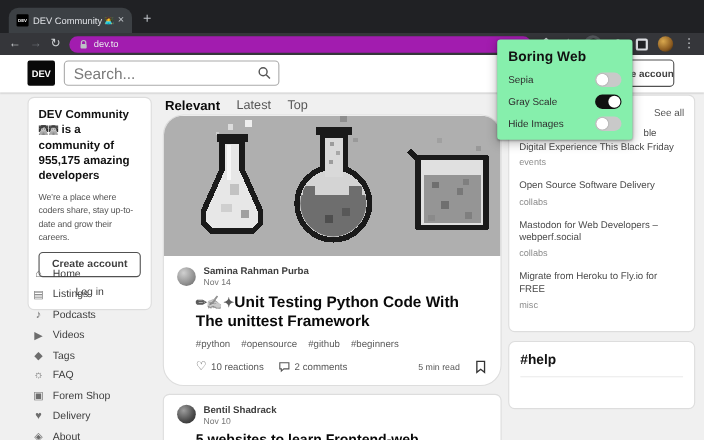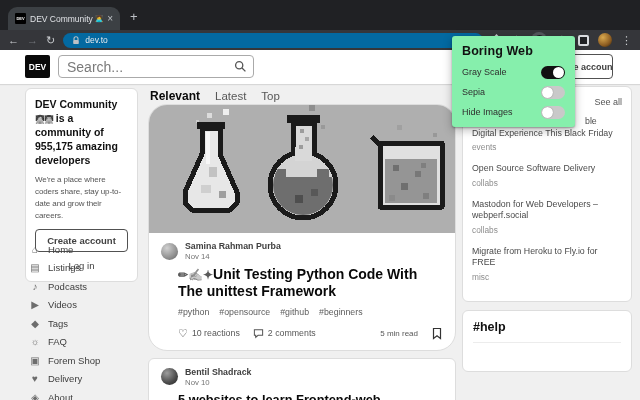--- a/index.html
+++ b/index.html
@@ -15,21 +15,21 @@
   .tab-title { color:#dfe1e5; font-size:8.5px; white-space:nowrap; overflow:hidden; flex:1; }
   .tab-emoji { color:#e6c15c; font-size:6.5px; letter-spacing:-1px; display:inline-block; max-width:16px;
                overflow:hidden; vertical-align:middle; white-space:nowrap; }
   .tab-close { color:#bdc1c6; font-size:10px; line-height:10px; }
   .newtab { position:absolute; left:130px; top:9px; color:#bdc1c6; font-size:13px; }
 
   .toolbar { position:absolute; top:30px; left:0; width:640px; height:20px; background:#35363a;
              display:flex; align-items:center; padding:0 8px; gap:8px; }
   .navg { font-size:11px; color:#cdd0d3; line-height:1; }
   .navg.dim { color:#72767b; }
-  .urlbar { width:442px; height:15px; background:#0369a1; border-radius:8px; display:flex; align-items:center;
+  .urlbar { width:442px; height:15px; background:#a21caf; border-radius:8px; display:flex; align-items:center;
             gap:5px; padding:0 9px; }
   .url-text { color:#e8eaed; font-size:8.5px; }
   .tb-icons { display:flex; align-items:center; gap:9px; margin-left:auto; }
   .ext-active { width:16px; height:16px; border-radius:50%; background:#54575c; display:flex; align-items:center; justify-content:center; }
   .ext-active .dot { width:11px; height:11px; border-radius:50%; background:#17181a; position:relative; }
   .ext-active .dot::after { content:""; position:absolute; left:4.5px; top:2.5px; width:2px; height:6px; background:#e8eaed; border-radius:1px; }
   .pinned-sq { width:11px; height:11px; border:2px solid #dadce0; background:#202124; border-radius:2px; }
   .avatar-chrome { width:14px; height:14px; border-radius:50%;
         background:radial-gradient(circle at 35% 32%, #d9a84e, #8a5a20 62%, #33230c 95%); }
 
@@ -341,28 +341,28 @@
       <div class="helpcard">
         <div class="help-title">#help</div>
 
       </div>
     </div>
   </div>
 
   <div class="popup">
     <div class="popup-title">Boring Web</div>
     <div class="popup-row">
+      <span class="popup-label">Sepia</span>
+      <div class="toggle off">
+          <div class="knob"></div>
+        </div>
+    </div>
+    <div class="popup-row">
       <span class="popup-label">Gray Scale</span>
       <div class="toggle on">
-          <div class="knob"></div>
-        </div>
-    </div>
-    <div class="popup-row">
-      <span class="popup-label">Sepia</span>
-      <div class="toggle off">
           <div class="knob"></div>
         </div>
     </div>
     <div class="popup-row">
       <span class="popup-label">Hide Images</span>
       <div class="toggle off">
           <div class="knob"></div>
         </div>
     </div>
   </div>

